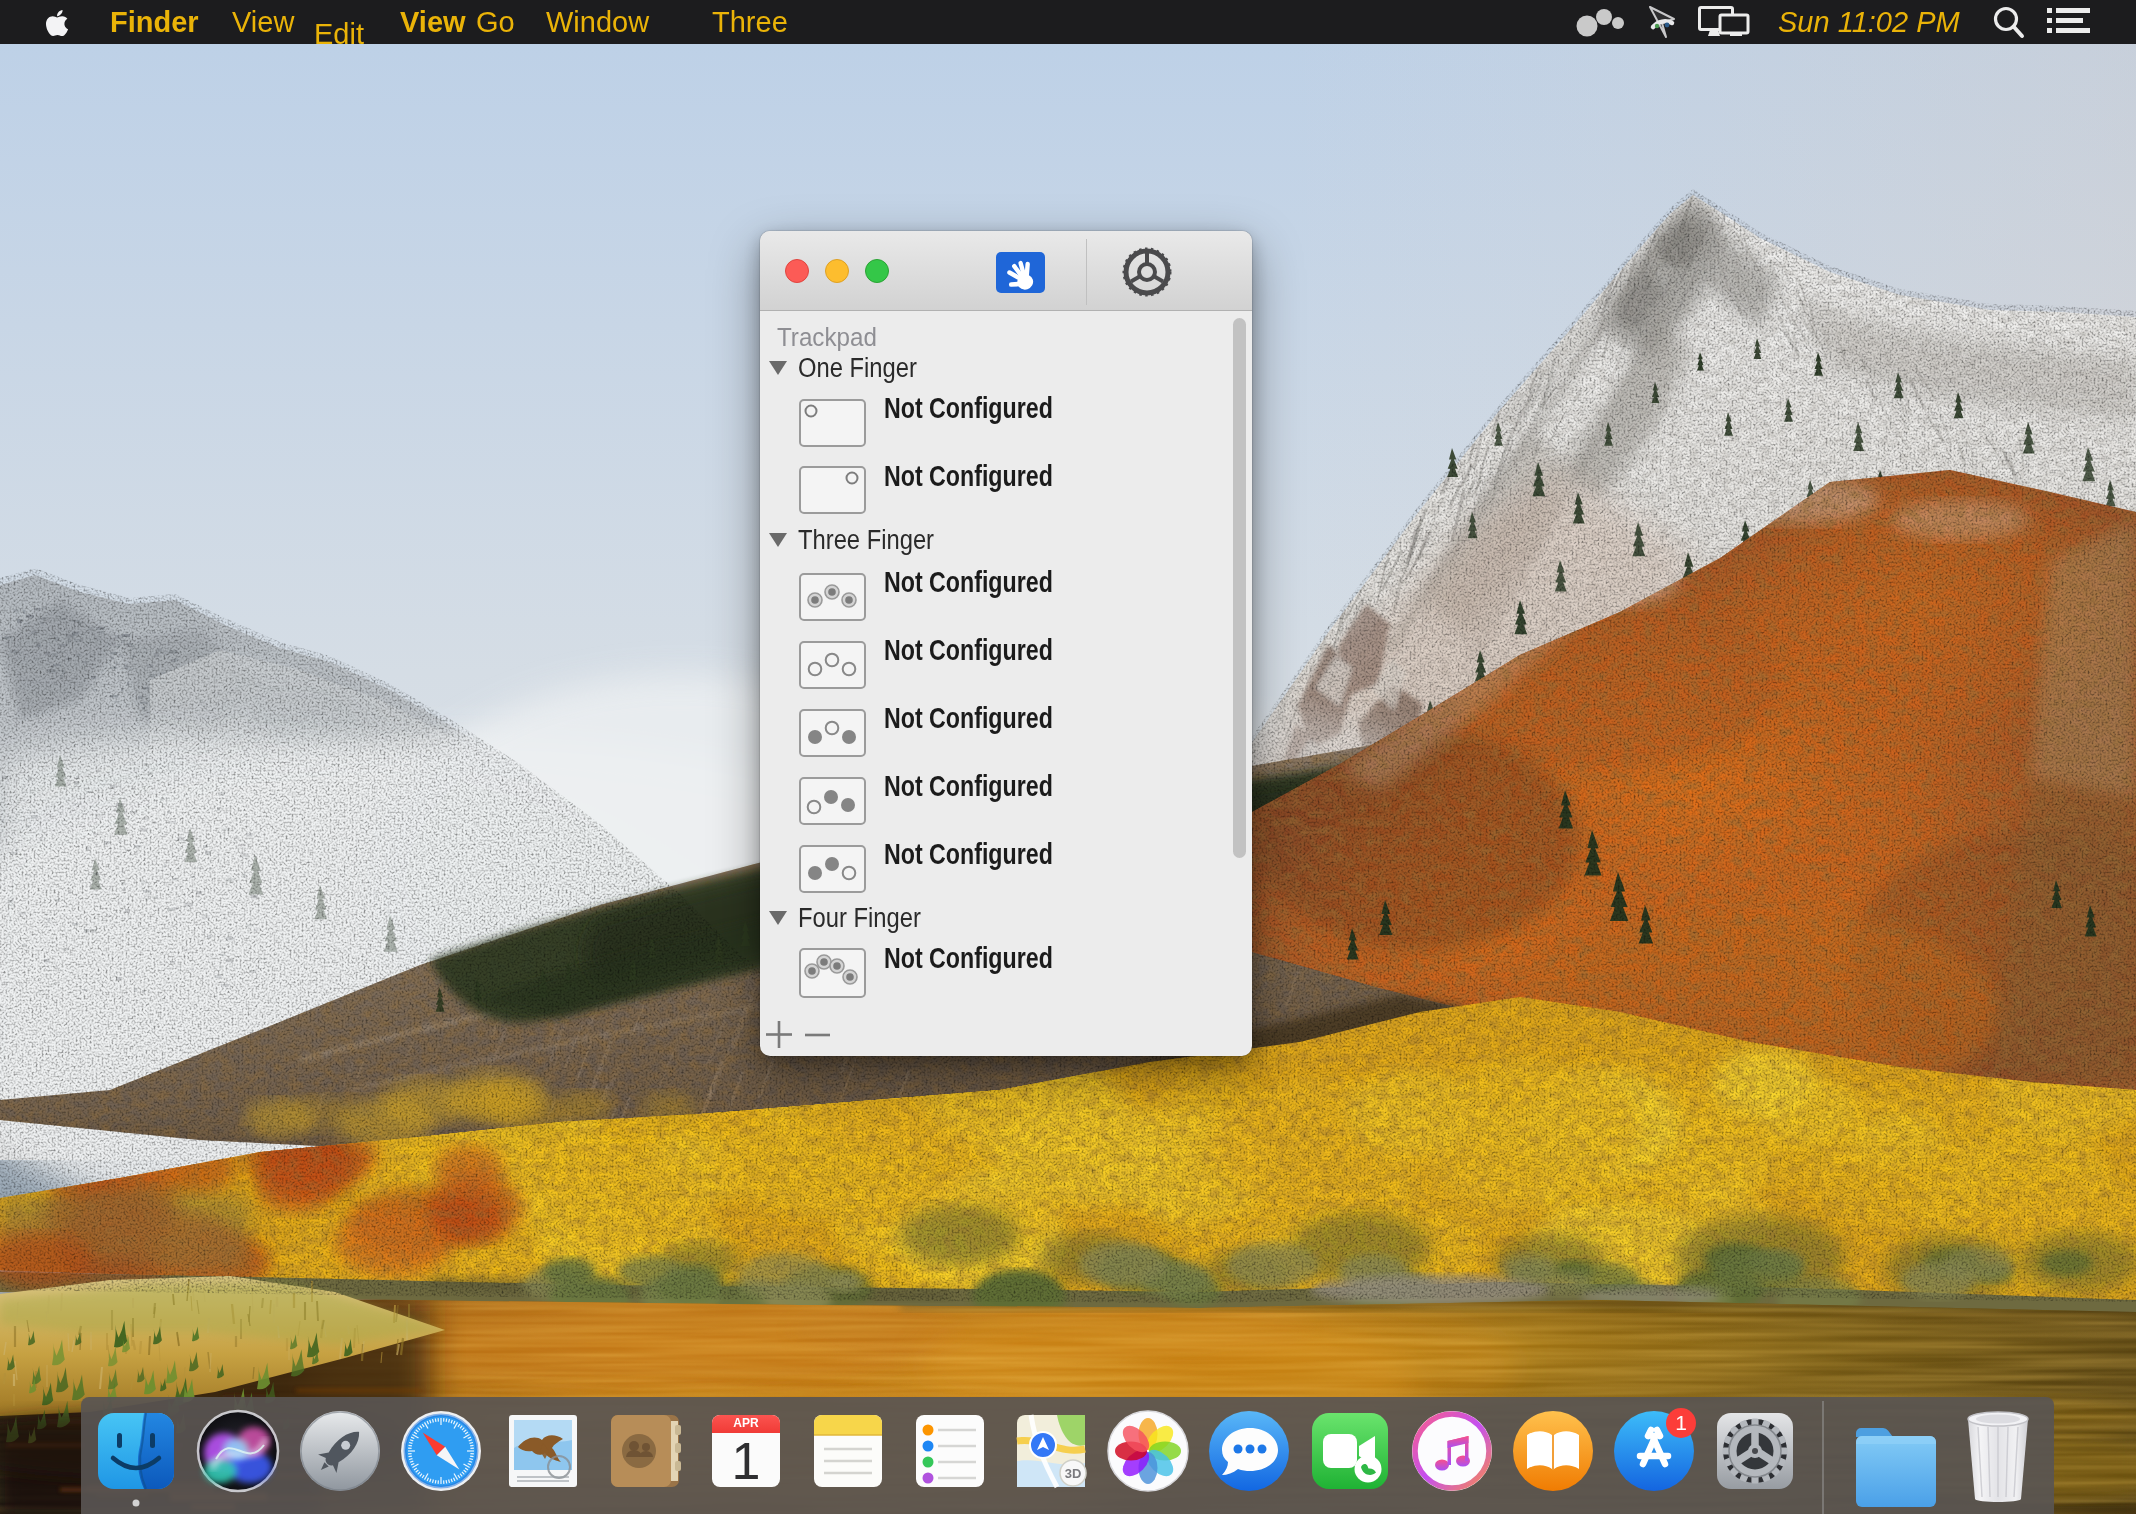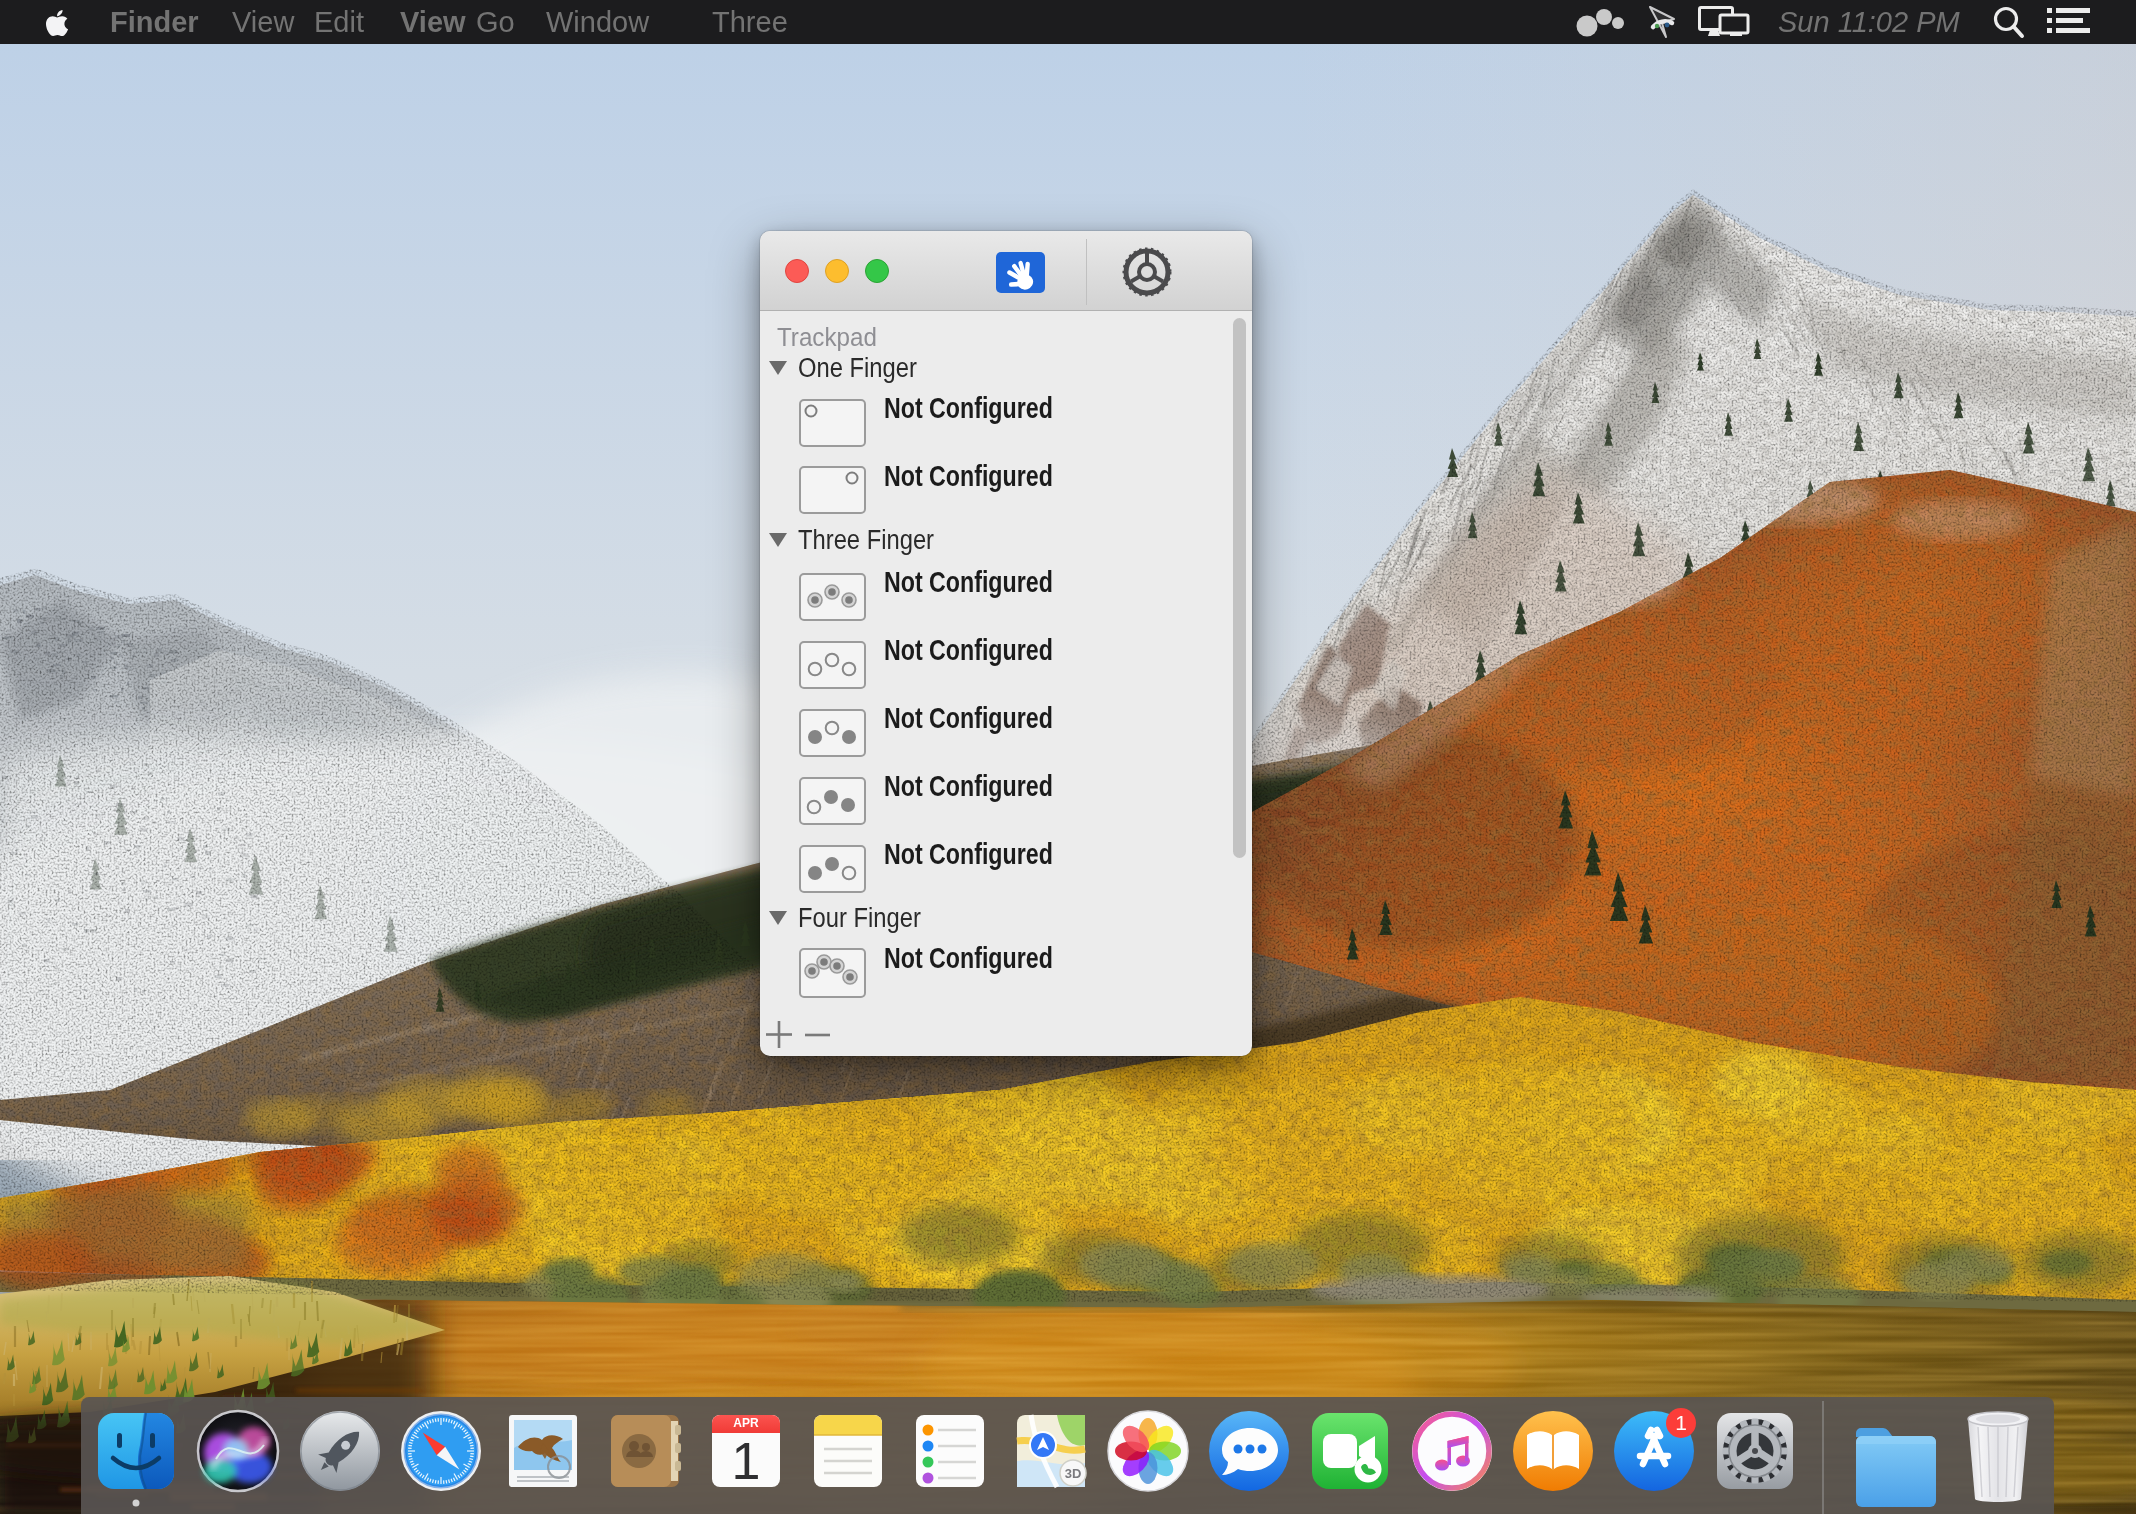--- a/index.html
+++ b/index.html
@@ -1,21 +1,21 @@
 <!DOCTYPE html>
 <html><head>
 <meta charset="utf-8">
 <style>
   html,body{margin:0;padding:0;width:2136px;height:1514px;overflow:hidden;background:#9aa8b5;
     font-family:"Liberation Sans", sans-serif;-webkit-font-smoothing:antialiased;}
   #stage{position:relative;width:2136px;height:1514px;overflow:hidden;}
   #wall{position:absolute;left:0;top:0;}
   
   #menubar{position:absolute;left:0;top:0;width:2136px;height:44px;background:#1c1c1e;z-index:30;}
-  .mtxt{position:absolute;top:0;height:44px;line-height:44px;color:#737373;font-size:29px;white-space:nowrap;}
+  .mtxt{position:absolute;top:0;height:44px;line-height:44px;color:#eab308;font-size:29px;white-space:nowrap;}
   
   #win{position:absolute;left:760px;top:231px;width:492px;height:825px;border-radius:10px;
     background:#ececec;z-index:20;
     box-shadow:0 0 1.5px rgba(0,0,0,.5), 0 18px 50px rgba(0,0,0,.38), 0 6px 18px rgba(0,0,0,.25);}
   #titlebar{position:absolute;left:0;top:0;width:492px;height:79px;border-radius:10px 10px 0 0;
     background:linear-gradient(#e9e9e9,#d2d2d2);border-bottom:1px solid #b1b1b1;}
   .tl{position:absolute;top:259px;width:22px;height:22px;border-radius:50%;z-index:25;}
   .winlbl{position:absolute;color:#2a2a2a;font-size:27px;z-index:22;white-space:nowrap;transform:scaleX(0.88);transform-origin:0 50%;}
   .nclbl{position:absolute;color:#1b1b1b;font-size:29px;font-weight:bold;z-index:22;white-space:nowrap;transform:scaleX(0.80);transform-origin:0 50%;}
   .tri{position:absolute;width:0;height:0;border-left:9px solid transparent;border-right:9px solid transparent;
@@ -1514,21 +1514,21 @@
       </clipPath>
 <rect x="0" y="44" width="2136" height="1470" clip-path="url(#groundclip)" filter="url(#grain)" opacity="0.42"></rect>
 </svg>
 
 <div id="menubar">
   <svg style="position:absolute;left:44px;top:8px" width="26" height="30" viewBox="0 0 384 512">
     <path fill="#f3f3f5" d="M318.7 268.7c-.2-36.7 16.4-64.4 50-84.8-18.8-26.9-47.2-41.7-84.7-44.6-35.5-2.7-74.3 20.7-88.5 20.7-15 0-49.4-19.7-76.4-19.7C63.3 141.2 4 184.8 4 273.5q0 39.3 14.4 81.2c12.8 36.7 59 126.7 107.2 125.2 25.2-.6 43-17.9 75.8-17.9 31.8 0 48.3 17.9 76.4 17.9 48.6-.7 90.4-82.5 102.6-119.3-65.2-30.7-61.7-90-61.7-91.9zm-56.6-164.2c27.3-32.4 24.8-61.9 24-72.5-24.1 1.4-52 16.4-67.9 34.9-17.5 19.8-27.8 44.3-25.6 71.9 26.1 2 49.9-11.4 69.5-34.3z"></path>
 </svg>
   <div class="mtxt" style="left:110px;font-weight:bold;">Finder</div>
   <div class="mtxt" style="left:232px;">View</div>
-  <div class="mtxt" style="left:314px;">Edit</div>
+  <div class="mtxt" style="left:314px;margin-top:12px;">Edit</div>
   <div class="mtxt" style="left:400px;font-weight:bold;">View</div>
   <div class="mtxt" style="left:476px;text-align:center;">Go</div>
   <div class="mtxt" style="left:546px;">Window</div>
   <div class="mtxt" style="left:712px;">Three</div>
   <div class="mtxt" style="left:1778px;font-style:italic;">Sun 11:02 PM</div>
   <svg style="position:absolute;left:1572px;top:4px" width="60" height="36" viewBox="0 0 60 36">
     <circle cx="15" cy="22" r="10.5" fill="#c9c9c9"></circle>
     <circle cx="32" cy="13" r="8" fill="#c9c9c9"></circle>
     <circle cx="46" cy="19" r="6" fill="#c9c9c9"></circle>
   </svg>

